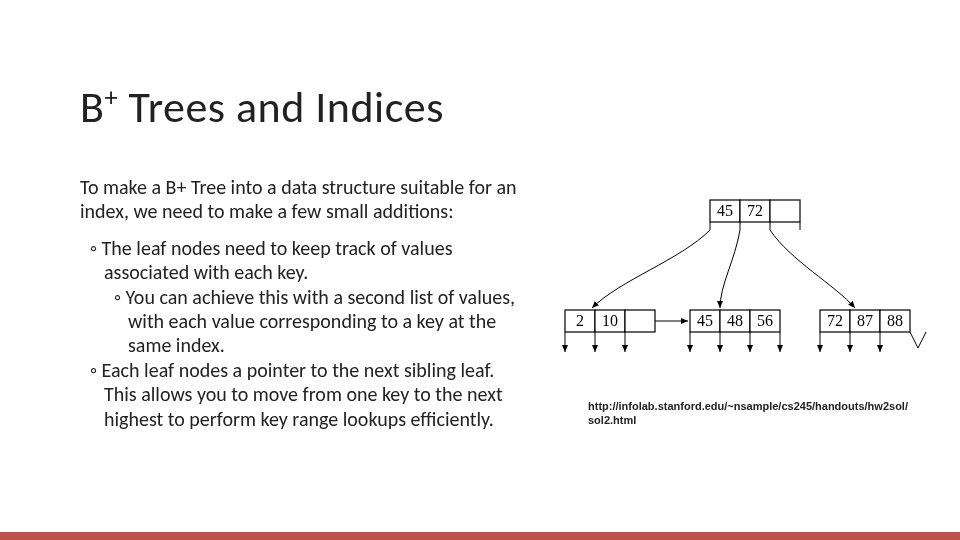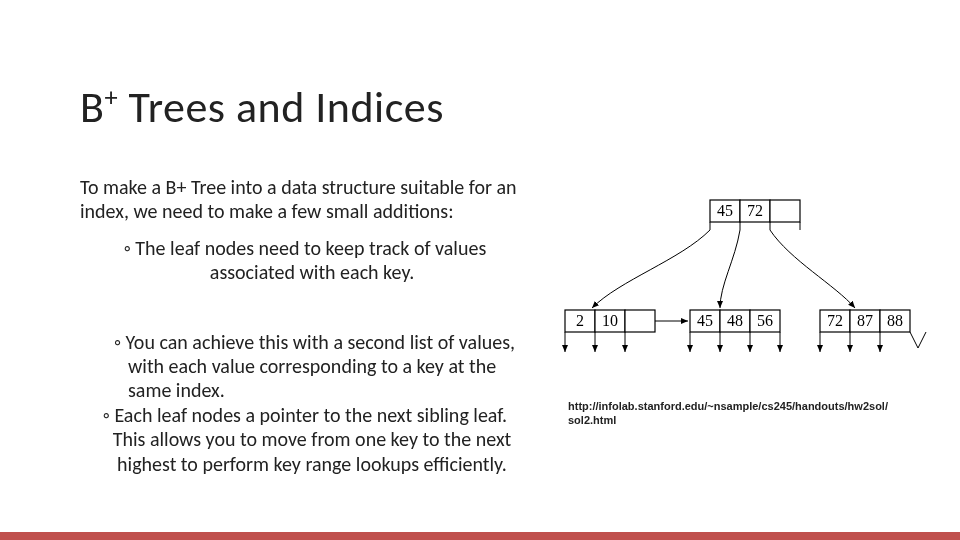--- a/index.html
+++ b/index.html
@@ -3,31 +3,31 @@
 <meta charset="utf-8">
 <style>
   * { margin: 0; padding: 0; box-sizing: border-box; }
   html, body { width: 960px; height: 540px; font-family: "Segoe UI", "Calibri", Arial, sans-serif; background: #fff; color: #222; }
   .slide { position: relative; width: 960px; height: 540px; }
   .title { position: absolute; left: 80px; top: 80px; font-size: 44px; font-weight: 400; letter-spacing: 0.5px; text-align: right; }
   .title sup { font-size: 0.6em; vertical-align: super; }
   .body-text { position: absolute; left: 80px; top: 175px; width: 440px; font-size: 20px; line-height: 1.22; }
   .body-text .intro { margin-bottom: 12px; }
   .body-text ul { list-style: none; }
-  .body-text li.level1 { margin-left: 24px; text-indent: -14px; text-align: center; }
+  .body-text li.level1 { margin-left: 24px; text-indent: -14px; }
   .body-text li.level1::before { content: "◦ "; }
-  .body-text li.level2 { margin-left: 48px; text-indent: -14px; margin-top: 45px; }
+  .body-text li.level2 { margin-left: 48px; text-indent: -14px; }
   .body-text li.level2::before { content: "◦ "; }
 
   .diagram { position: absolute; left: 560px; top: 190px; width: 380px; height: 220px; font-family: "Times New Roman", serif; }
 
   .cell { stroke: #000; fill: #fff; stroke-width: 1.2; }
   .keytxt { font-family: "Times New Roman", serif; font-size: 16px; text-anchor: middle; dominant-baseline: middle; }
   .arrow { stroke: #000; stroke-width: 1; fill: none; marker-end: url(#ah); }
-  .caption { position: absolute; left: 568px; top: 400px; width: 320px; font-family: Arial, sans-serif; font-size: 11px; font-weight: bold; line-height: 1.25; word-break: break-word; }
+  .caption { position: absolute; left: 588px; top: 400px; width: 320px; font-family: Arial, sans-serif; font-size: 11px; font-weight: bold; line-height: 1.25; word-break: break-word; }
   .footer-bar { position: absolute; left: 0; bottom: 0; width: 960px; height: 8px; background: #c0504d; }
 </style>
 </head>
 <body>
 
 <div class="slide">
 
   <div class="title">
     <span>B</span><sup>+</sup><span> Trees and Indices</span>
   </div>

